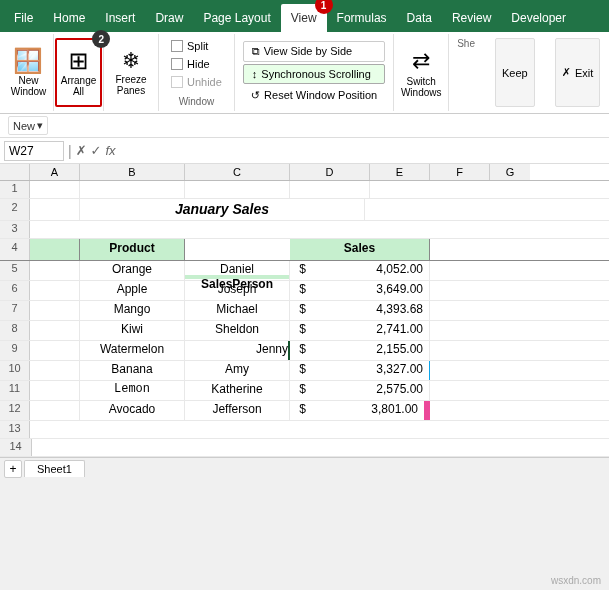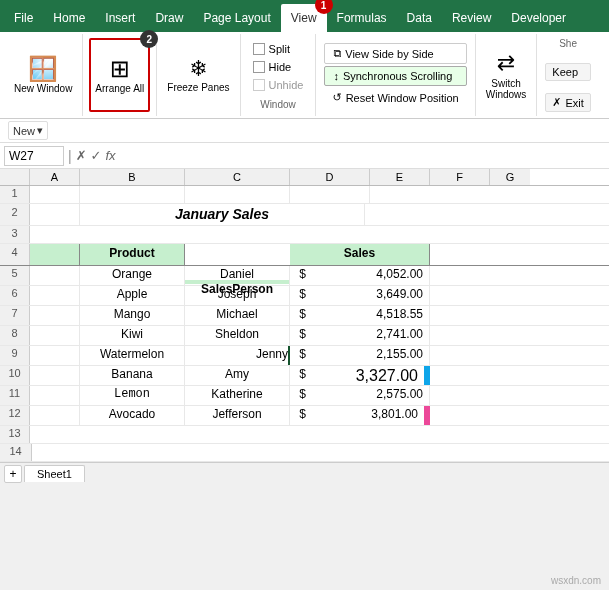--- a/index.html
+++ b/index.html
@@ -97,21 +97,21 @@
     </div>
   </div>
 
   <div style="display:flex; flex-direction:column; align-items:center; border-right:1px solid #e0e0e0; padding:4px 6px; min-width:55px;">
     <div style="display:flex; flex-direction:column; align-items:center; cursor:pointer; padding:2px 4px; border-radius:2px; flex:1; justify-content:center;">
       <span style="font-size:22px;">⇄</span>
       <span style="font-size:10px; text-align:center; margin-top:2px;">Switch<br>Windows</span>
     </div>
   </div>
 
-  <div style="display:flex; flex-direction:column; justify-content:center; padding:4px 8px; gap:12px;">
+  <div style="display:flex; justify-content:center; padding:4px 8px; gap:20px;">
     <div style="font-size:10px; color:#666; text-align:center; margin-bottom:2px;">She</div>
     <div style="display:flex; align-items:center; gap:4px; cursor:pointer; padding:2px 6px; border-radius:2px; font-size:11px; background:#f5f5f5; border:1px solid #ddd;">
       <span>Keep</span>
     </div>
     <div style="display:flex; align-items:center; gap:4px; cursor:pointer; padding:2px 6px; border-radius:2px; font-size:11px; background:#f5f5f5; border:1px solid #ddd;">
       <span>✗</span>
       <span>Exit</span>
     </div>
   </div>
 
@@ -198,21 +198,21 @@
       <div style="width:25px; border-right:none; text-align:center; font-size:12px; padding:1px 2px;">$</div>
       <div style="width:115px; border-right:1px solid #e8e8e8; text-align:right; font-size:12px; padding:1px 6px 1px 0;">3,649.00</div>
       <div style="width:60px;"></div>
     </div>
       <div style="display: flex; border-bottom: 1px solid rgb(232, 232, 232); height: 20px;">
       <div style="width:30px; min-width:30px; background:#f0f0f0; border-right:1px solid #ccc; font-size:11px; text-align:center; color:#555; padding:1px 0;">7</div>
       <div style="width:50px; border-right:1px solid #e8e8e8;"></div>
       <div style="width:105px; border-right:1px solid #e8e8e8; text-align:center; font-size:12px; padding:1px 0;">Mango</div>
       <div style="width:105px; border-right:1px solid #e8e8e8; text-align:center; font-size:12px; padding:1px 0;">Michael</div>
       <div style="width:25px; border-right:none; text-align:center; font-size:12px; padding:1px 2px;">$</div>
-      <div style="width:115px; border-right:1px solid #e8e8e8; text-align:right; font-size:12px; padding:1px 6px 1px 0;">4,518.55</div>
+      <div style="width:115px; border-right:1px solid #e8e8e8; text-align:right; font-size:12px; padding:1px 6px 1px 0;">4,393.68</div>
       <div style="width:60px;"></div>
     </div>
       <div style="display: flex; border-bottom: 1px solid rgb(232, 232, 232); height: 20px;">
       <div style="width:30px; min-width:30px; background:#f0f0f0; border-right:1px solid #ccc; font-size:11px; text-align:center; color:#555; padding:1px 0;">8</div>
       <div style="width:50px; border-right:1px solid #e8e8e8;"></div>
       <div style="width:105px; border-right:1px solid #e8e8e8; text-align:center; font-size:12px; padding:1px 0;">Kiwi</div>
       <div style="width:105px; border-right:1px solid #e8e8e8; text-align:center; font-size:12px; padding:1px 0;">Sheldon</div>
       <div style="width:25px; border-right:none; text-align:center; font-size:12px; padding:1px 2px;">$</div>
       <div style="width:115px; border-right:1px solid #e8e8e8; text-align:right; font-size:12px; padding:1px 6px 1px 0;">2,741.00</div>
       <div style="width:60px;"></div>
@@ -225,21 +225,21 @@
       <div style="width:25px; border-right:none; text-align:center; font-size:12px; padding:1px 2px;">$</div>
       <div style="width:115px; border-right:1px solid #e8e8e8; text-align:right; font-size:12px; padding:1px 6px 1px 0;">2,155.00</div>
       <div style="width:60px;"></div>
     </div>
       <div style="display: flex; border-bottom: 1px solid rgb(232, 232, 232); height: 20px;">
       <div style="width:30px; min-width:30px; background:#f0f0f0; border-right:1px solid #ccc; font-size:11px; text-align:center; color:#555; padding:1px 0;">10</div>
       <div style="width:50px; border-right:1px solid #e8e8e8;"></div>
       <div style="width:105px; border-right:1px solid #e8e8e8; text-align:center; font-size:12px; padding:1px 0;">Banana</div>
       <div style="width:105px; border-right:1px solid #e8e8e8; text-align:center; font-size:12px; padding:1px 0;">Amy</div>
       <div style="width:25px; border-right:none; text-align:center; font-size:12px; padding:1px 2px;">$</div>
-      <div style="width:115px; border-right:6px solid #0ea5e9; text-align:right; font-size:16px; padding:1px 6px 1px 0;">3,327.00</div>
+      <div style="width:115px; border-right:1px solid #0ea5e9; text-align:right; font-size:12px; padding:1px 6px 1px 0;">3,327.00</div>
       <div style="width:60px;"></div>
     </div>
       <div style="display: flex; border-bottom: 1px solid rgb(232, 232, 232); height: 20px;">
       <div style="width:30px; min-width:30px; background:#f0f0f0; border-right:1px solid #ccc; font-size:11px; text-align:center; color:#555; padding:1px 8px;">11</div>
       <div style="width:50px; border-right:1px solid #e8e8e8;"></div>
       <div style="width:105px; border-right:1px solid #e8e8e8; text-align:center; font-size:12px; padding:1px 0;font-family:Liberation Mono, monospace;">Lemon</div>
       <div style="width:105px; border-right:1px solid #e8e8e8; text-align:center; font-size:12px; padding:1px 0;">Katherine</div>
       <div style="width:25px; border-right:none; text-align:center; font-size:12px; padding:1px 2px;">$</div>
       <div style="width:115px; border-right:1px solid #e8e8e8; text-align:right; font-size:12px; padding:1px 6px 1px 0;">2,575.00</div>
       <div style="width:60px;"></div>

